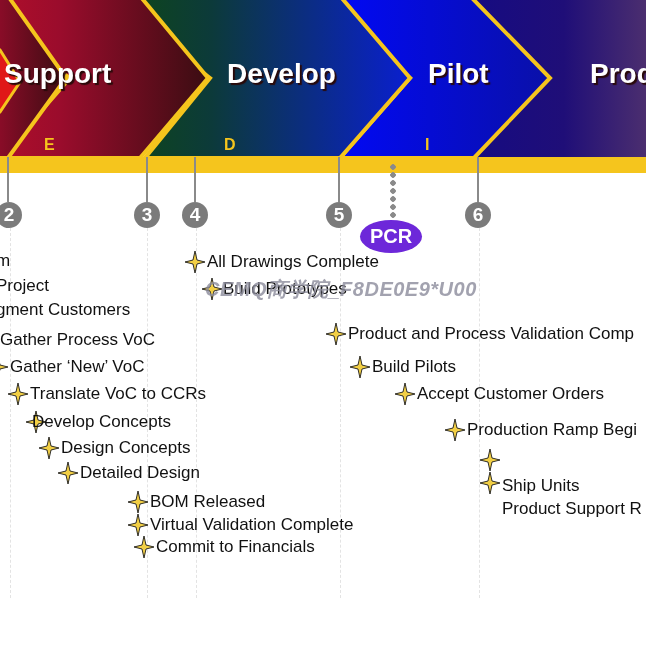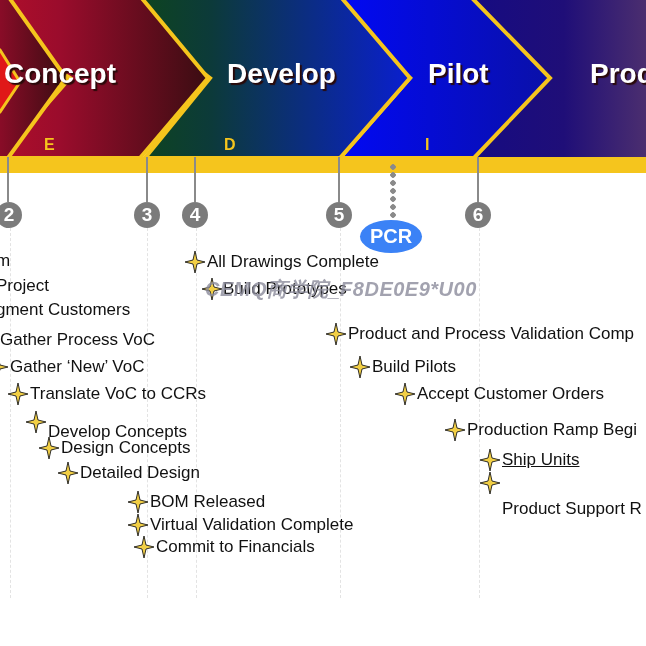--- a/index.html
+++ b/index.html
@@ -4,21 +4,21 @@
 <style>
   html, body { margin: 0; padding: 0; }
   body { width: 646px; height: 646px; position: relative; overflow: hidden; background: #ffffff; font-family: "Liberation Sans", sans-serif; }
   #banner { position: absolute; left: 0; top: 0; width: 646px; height: 175px; }
   .phase-title { position: absolute; top: 58px; color: #ffffff; font-weight: bold; font-size: 28px; text-shadow: 2px 2px 1px #2a0a0a; white-space: nowrap; }
   .phase-letter { position: absolute; top: 136px; color: #f5c51d; font-weight: bold; font-size: 16px; }
   .gate-line { position: absolute; width: 2px; background: #8a8a8a; }
   .dash-line { position: absolute; width: 0; border-left: 1px dashed #e3e3e3; }
   .gate-circle { position: absolute; width: 26px; height: 26px; border-radius: 50%; background: #7b7b7b; color: #ffffff; font-weight: bold; font-size: 19px; text-align: center; line-height: 26px; }
   .pcr-dots { position: absolute; left: 390px; top: 163px; width: 6px; height: 55px; background: radial-gradient(circle, #8a8a8a 2.5px, transparent 3px) 0 0 / 6px 8px repeat-y; }
-  .pcr { position: absolute; left: 360px; top: 220px; width: 62px; height: 33px; border-radius: 50%; background: #3b82f6; color: #ffffff; font-weight: bold; font-size: 20px; text-align: center; line-height: 33px; }
+  .pcr { position: absolute; left: 360px; top: 220px; width: 62px; height: 33px; border-radius: 50%; background: #6d28d9; color: #ffffff; font-weight: bold; font-size: 20px; text-align: center; line-height: 33px; }
   .milestone { position: absolute; font-size: 17px; color: #111111; white-space: nowrap; line-height: 20px; }
   .star { position: absolute; width: 20px; height: 22px; }
   .watermark { position: absolute; left: 205px; top: 276px; color: #8c8c9c; opacity: 0.8; font-size: 20px; font-style: italic; font-weight: bold; white-space: nowrap; letter-spacing: 0.5px; }
 </style>
 </head>
 <body>
 
 <svg id="banner" viewBox="0 0 646 175" xmlns="http://www.w3.org/2000/svg">
   <defs>
     <linearGradient id="gRed" x1="0" x2="1" y1="0" y2="0">
@@ -49,21 +49,21 @@
   <polygon points="105,-4 340,-4 410,78 340,158 145,158 210,78" fill="url(#gDev)" stroke="#f5c51d" stroke-width="4"></polygon>
 
   <polygon points="-60,-4 140,-4 208,78 140,158 0,158 70,78" fill="url(#gRed)" stroke="#f5c51d" stroke-width="4"></polygon>
 
   <polygon points="-80,-4 8,-4 66,78 8,158 -80,158" fill="url(#gRed)" stroke="#f5c51d" stroke-width="4"></polygon>
   <polygon points="-40,50 0,50 20,82 0,112 -40,112" fill="#e01818" stroke="#f5c51d" stroke-width="3"></polygon>
 
   <rect x="0" y="157" width="646" height="16" fill="#f5c51d"></rect>
 </svg>
 
-<div class="phase-title" style="left:4px;">Concept</div>
+<div class="phase-title" style="left:4px;">Support</div>
 <div class="phase-title" style="left:227px;">Develop</div>
 <div class="phase-title" style="left:428px;">Pilot</div>
 <div class="phase-title" style="left:590px;">Prod</div>
 
 <div class="phase-letter" style="left:44px;">E</div>
 <div class="phase-letter" style="left:224px;">D</div>
 <div class="phase-letter" style="left:425px;">I</div>
 
 <div class="gate-line" style="left:7px; top:157px; height:45px;"></div>
 <div class="gate-line" style="left:146px; top:157px; height:45px;"></div>
@@ -95,21 +95,21 @@
         <path d="M10 0 L12 9 L20 11 L12 13 L10 22 L8 13 L0 11 L8 9 Z" fill="#f2cf45" stroke="#1a1a1a" stroke-width="0.9"></path>
       </svg></div>
     <div class="milestone" style="left: 10px; top: 357px;">Gather ‘New’ VoC</div>
     <div class="star" style="left: 8px; top: 383px;"><svg viewBox="0 0 20 22" width="20" height="22">
         <path d="M10 0 L12 9 L20 11 L12 13 L10 22 L8 13 L0 11 L8 9 Z" fill="#f2cf45" stroke="#1a1a1a" stroke-width="0.9"></path>
       </svg></div>
     <div class="milestone" style="left: 30px; top: 384px; text-align: center;">Translate VoC to CCRs</div>
     <div class="star" style="left: 26px; top: 411px;"><svg viewBox="0 0 20 22" width="20" height="22">
         <path d="M10 0 L12 9 L20 11 L12 13 L10 22 L8 13 L0 11 L8 9 Z" fill="#f2cf45" stroke="#1a1a1a" stroke-width="0.9"></path>
       </svg></div>
-    <div class="milestone" style="left: 48px; top: 412px; margin-top: 10px;">Develop Concepts</div>
+    <div class="milestone" style="left: 32px; top: 412px;">Develop Concepts</div>
     <div class="star" style="left: 39px; top: 437px;"><svg viewBox="0 0 20 22" width="20" height="22">
         <path d="M10 0 L12 9 L20 11 L12 13 L10 22 L8 13 L0 11 L8 9 Z" fill="#f2cf45" stroke="#1a1a1a" stroke-width="0.9"></path>
       </svg></div>
     <div class="milestone" style="left: 61px; top: 438px;">Design Concepts</div>
     <div class="star" style="left: 58px; top: 462px;"><svg viewBox="0 0 20 22" width="20" height="22">
         <path d="M10 0 L12 9 L20 11 L12 13 L10 22 L8 13 L0 11 L8 9 Z" fill="#f2cf45" stroke="#1a1a1a" stroke-width="0.9"></path>
       </svg></div>
     <div class="milestone" style="left: 80px; top: 463px;">Detailed Design</div>
     <div class="star" style="left: 128px; top: 491px;"><svg viewBox="0 0 20 22" width="20" height="22">
         <path d="M10 0 L12 9 L20 11 L12 13 L10 22 L8 13 L0 11 L8 9 Z" fill="#f2cf45" stroke="#1a1a1a" stroke-width="0.9"></path>
@@ -143,20 +143,20 @@
         <path d="M10 0 L12 9 L20 11 L12 13 L10 22 L8 13 L0 11 L8 9 Z" fill="#f2cf45" stroke="#1a1a1a" stroke-width="0.9"></path>
       </svg></div>
     <div class="milestone" style="left: 417px; top: 384px;">Accept Customer Orders</div>
     <div class="star" style="left: 445px; top: 419px;"><svg viewBox="0 0 20 22" width="20" height="22">
         <path d="M10 0 L12 9 L20 11 L12 13 L10 22 L8 13 L0 11 L8 9 Z" fill="#f2cf45" stroke="#1a1a1a" stroke-width="0.9"></path>
       </svg></div>
     <div class="milestone" style="left: 467px; top: 420px;">Production Ramp Begi</div>
     <div class="star" style="left: 480px; top: 449px;"><svg viewBox="0 0 20 22" width="20" height="22">
         <path d="M10 0 L12 9 L20 11 L12 13 L10 22 L8 13 L0 11 L8 9 Z" fill="#f2cf45" stroke="#1a1a1a" stroke-width="0.9"></path>
       </svg></div>
-    <div class="milestone" style="left: 502px; top: 450px; text-decoration: underline;">Ship Units</div>
+    <div class="milestone" style="left: 502px; top: 476px;">Ship Units</div>
     <div class="star" style="left: 480px; top: 472px;"><svg viewBox="0 0 20 22" width="20" height="22">
         <path d="M10 0 L12 9 L20 11 L12 13 L10 22 L8 13 L0 11 L8 9 Z" fill="#f2cf45" stroke="#1a1a1a" stroke-width="0.9"></path>
       </svg></div>
     <div class="milestone" style="left: 502px; top: 473px; margin-top: 26px;">Product Support R</div>
   </div>
 
 <div class="watermark">CEMQ商学院_F8DE0E9*U00</div>
 
 </body></html>

